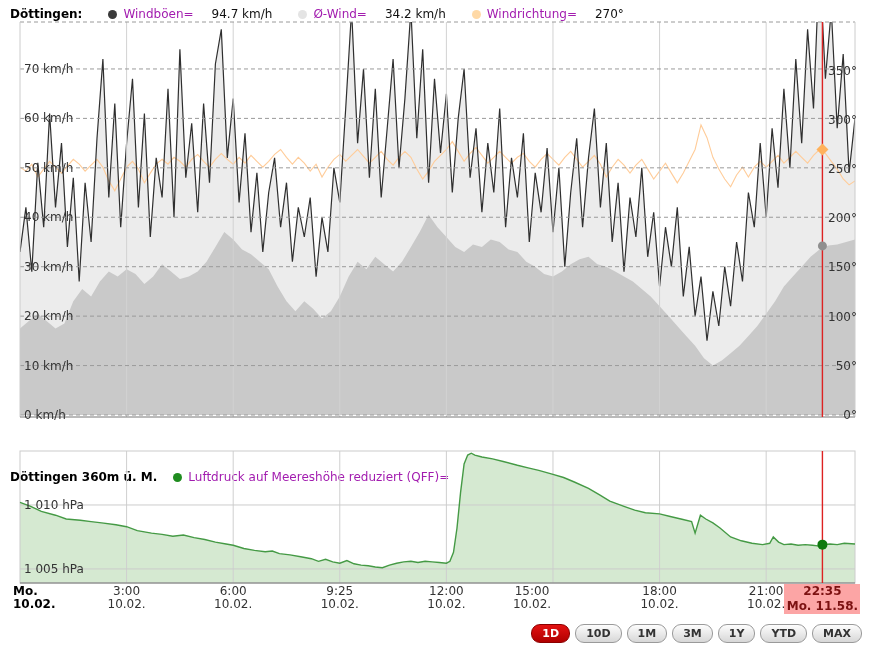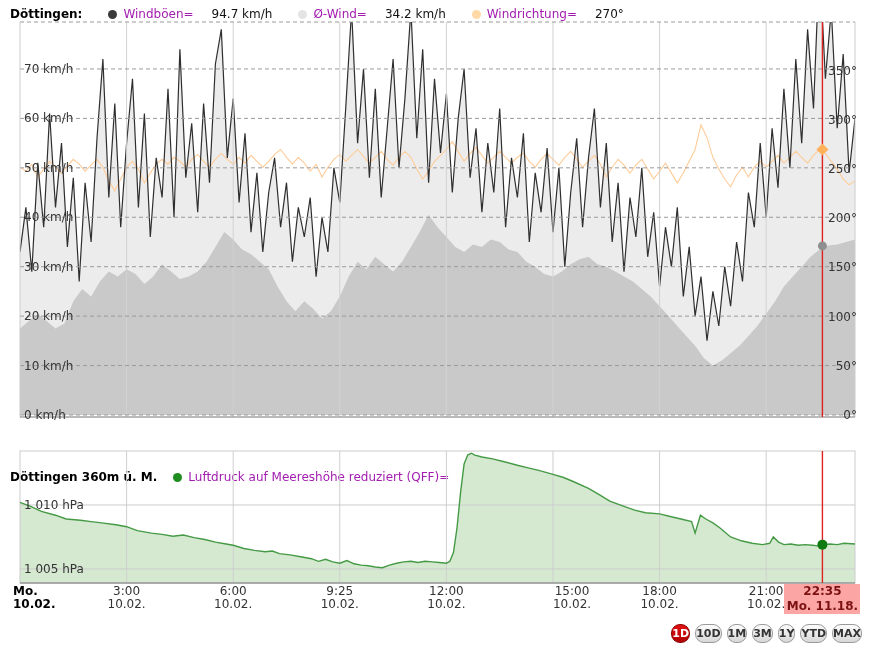--- a/index.html
+++ b/index.html
@@ -11,21 +11,21 @@
   .legend-marker{width:9px;height:9px;border-radius:50%;display:inline-block;margin-right:6px;}
   .legend-label{color:#a21caf;}
   .legend-value{margin-left:18px;color:#111;}
   .chart-svg{position:absolute;left:0;}
   .xaxis-row{position:absolute;left:0;top:585px;width:872px;height:30px;font-size:12px;color:#333;padding-left:16px;}
   .xtick{position:absolute;line-height:13px;text-align:center;}
   .xtick.first{text-align:left;font-weight:bold;color:#000;}
   .cursor-tooltip{position:absolute;top:584px;width:76px;height:30px;background:#f95b5b;
                   color:#7c1111;font-size:12px;font-weight:bold;text-align:center;line-height:15px;z-index:5;}
   .range-row{position:absolute;top:624px;right:10px;display:flex;gap:5px;}
-  .range-btn{font-family:inherit;font-size:11px;font-weight:bold;color:#333;padding:2px 0;
+  .range-btn{font-family:inherit;font-size:11px;font-weight:bold;color:#333;padding:2px 10px;
              border:1px solid #9a9a9a;border-radius:9px;background:linear-gradient(#fdfdfd,#d7d7d7);
              cursor:pointer;line-height:13px;}
   .range-btn.active{color:#fff;border-color:#8c0000;background:linear-gradient(#e31212,#b00000);}
 </style>
 </head>
 <body>
 
 <div class="stage">
 
   <div class="legend-row" id="legend-wind" style="top:7px;">
@@ -142,37 +142,37 @@
         <div>10.02.</div>
       </div>
       <div class="xtick" style="left: 309.787px; width: 60px;">
         <div>9:25</div>
         <div>10.02.</div>
       </div>
       <div class="xtick" style="left: 416.383px; width: 60px;">
         <div>12:00</div>
         <div>10.02.</div>
       </div>
-      <div class="xtick" style="left: 542px; width: 60px;">
+      <div class="xtick" style="left: 502px; width: 60px;">
         <div>15:00</div>
         <div>10.02.</div>
       </div>
       <div class="xtick" style="left: 629.574px; width: 60px;">
         <div>18:00</div>
         <div>10.02.</div>
       </div>
       <div class="xtick" style="left: 736.17px; width: 60px;">
         <div>21:00</div>
         <div>10.02.</div>
       </div>
     </div>
 
   <div class="cursor-tooltip" id="cursor-tooltip" style="left: 784.417px; background: #fca5a5; color: rgb(124, 17, 17);">
     <div>22:35</div>
-    <div>Mo. 11.18.</div>
+    <div>Mo. 11.58.</div>
   </div>
 
   <div class="range-row" id="range-row">
       <button class="range-btn active">1D</button>
       <button class="range-btn">10D</button>
       <button class="range-btn">1M</button>
       <button class="range-btn">3M</button>
       <button class="range-btn">1Y</button>
       <button class="range-btn">YTD</button>
       <button class="range-btn">MAX</button>

